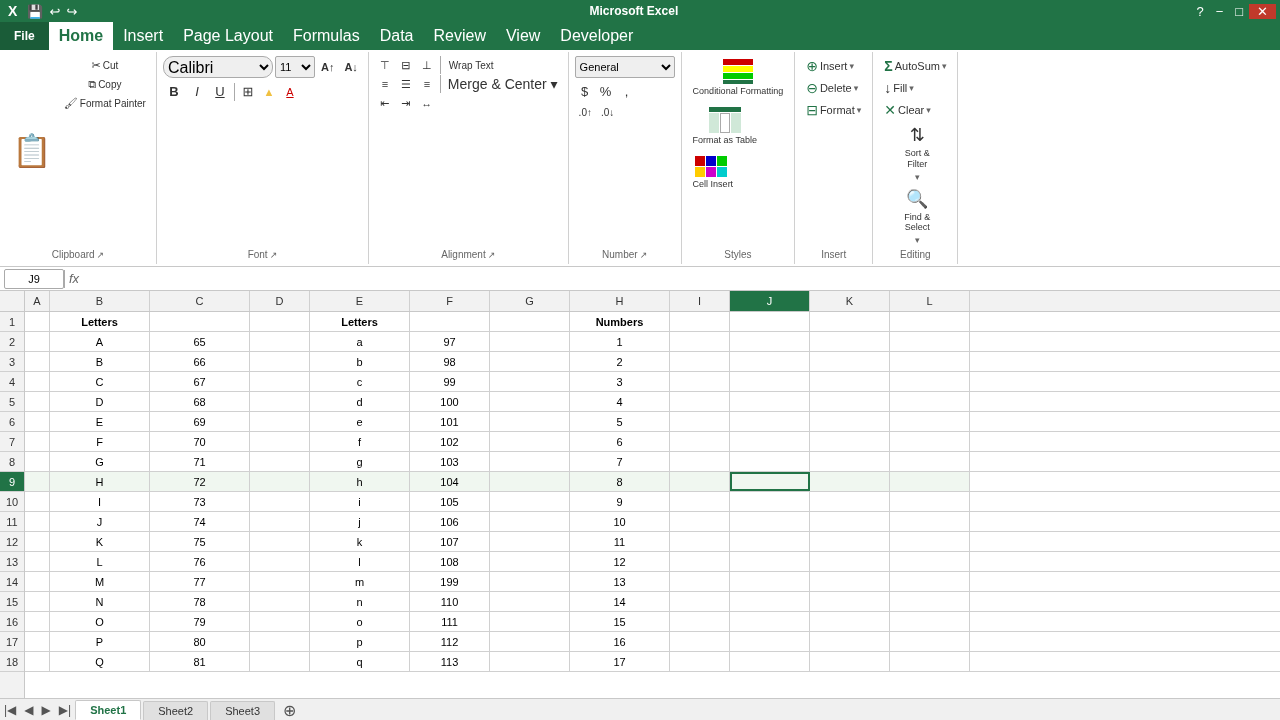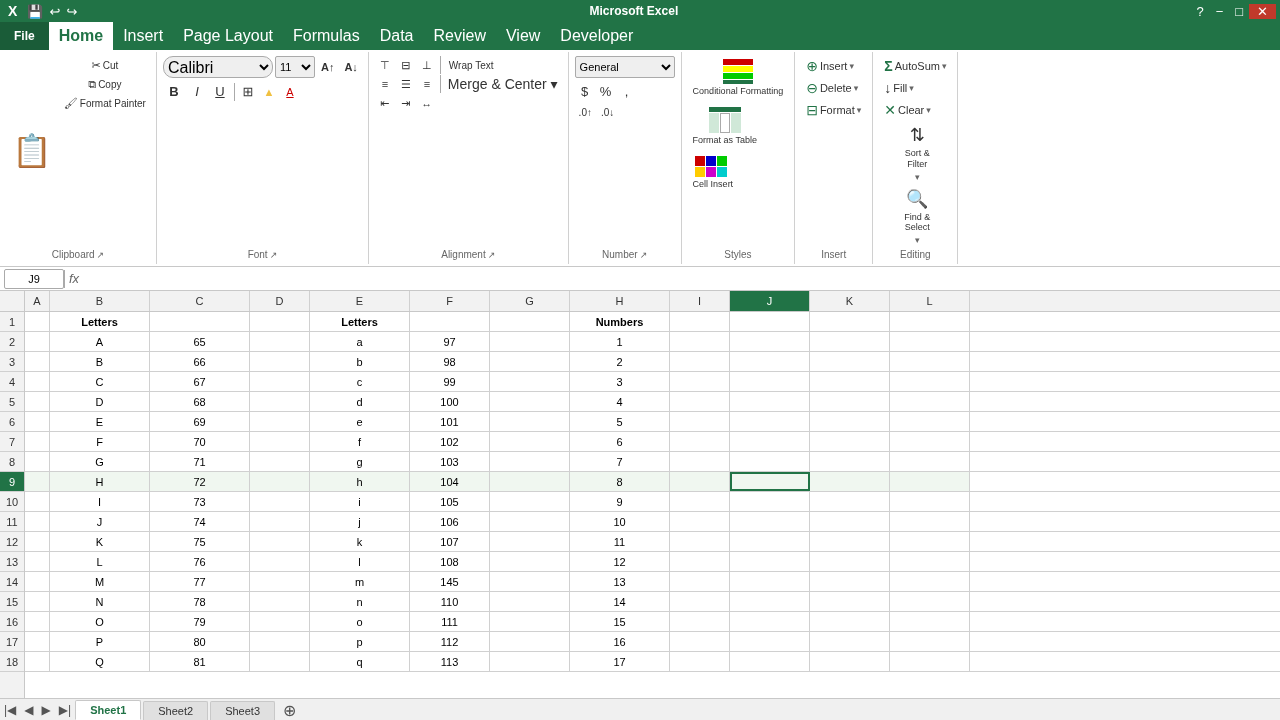--- a/index.html
+++ b/index.html
@@ -774,21 +774,21 @@
             <div class="grid-cell" style="width: 80px; min-width: 80px;"></div>
             <div class="grid-cell" style="width: 80px; min-width: 80px;"></div>
             <div class="grid-cell" style="width: 80px; min-width: 80px;"></div>
           </div>
           <div class="grid-row">
             <div class="grid-cell" style="width: 25px; min-width: 25px;"></div>
             <div class="grid-cell" style="width: 100px; min-width: 100px; justify-content: center;">M</div>
             <div class="grid-cell" style="width: 100px; min-width: 100px; justify-content: center;">77</div>
             <div class="grid-cell" style="width: 60px; min-width: 60px;"></div>
             <div class="grid-cell" style="width: 100px; min-width: 100px; justify-content: center;">m</div>
-            <div class="grid-cell" style="width: 80px; min-width: 80px; justify-content: center;">145</div>
+            <div class="grid-cell" style="width: 80px; min-width: 80px; justify-content: center;">199</div>
             <div class="grid-cell" style="width: 80px; min-width: 80px;"></div>
             <div class="grid-cell" style="width: 100px; min-width: 100px; justify-content: center;">13</div>
             <div class="grid-cell" style="width: 60px; min-width: 60px;"></div>
             <div class="grid-cell" style="width: 80px; min-width: 80px;"></div>
             <div class="grid-cell" style="width: 80px; min-width: 80px;"></div>
             <div class="grid-cell" style="width: 80px; min-width: 80px;"></div>
           </div>
           <div class="grid-row">
             <div class="grid-cell" style="width: 25px; min-width: 25px;"></div>
             <div class="grid-cell" style="width: 100px; min-width: 100px; justify-content: center;">N</div>

